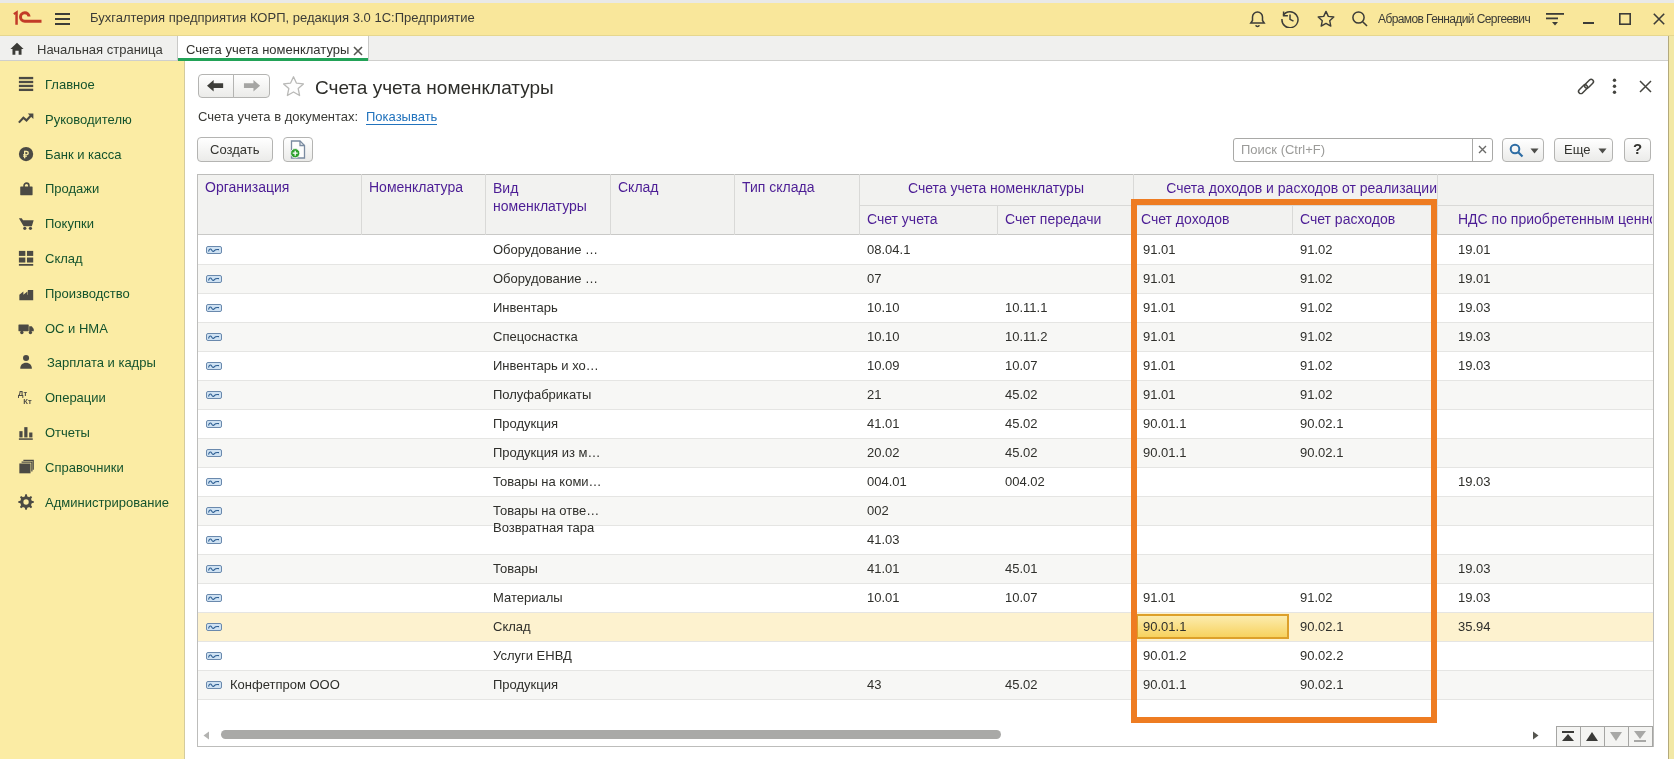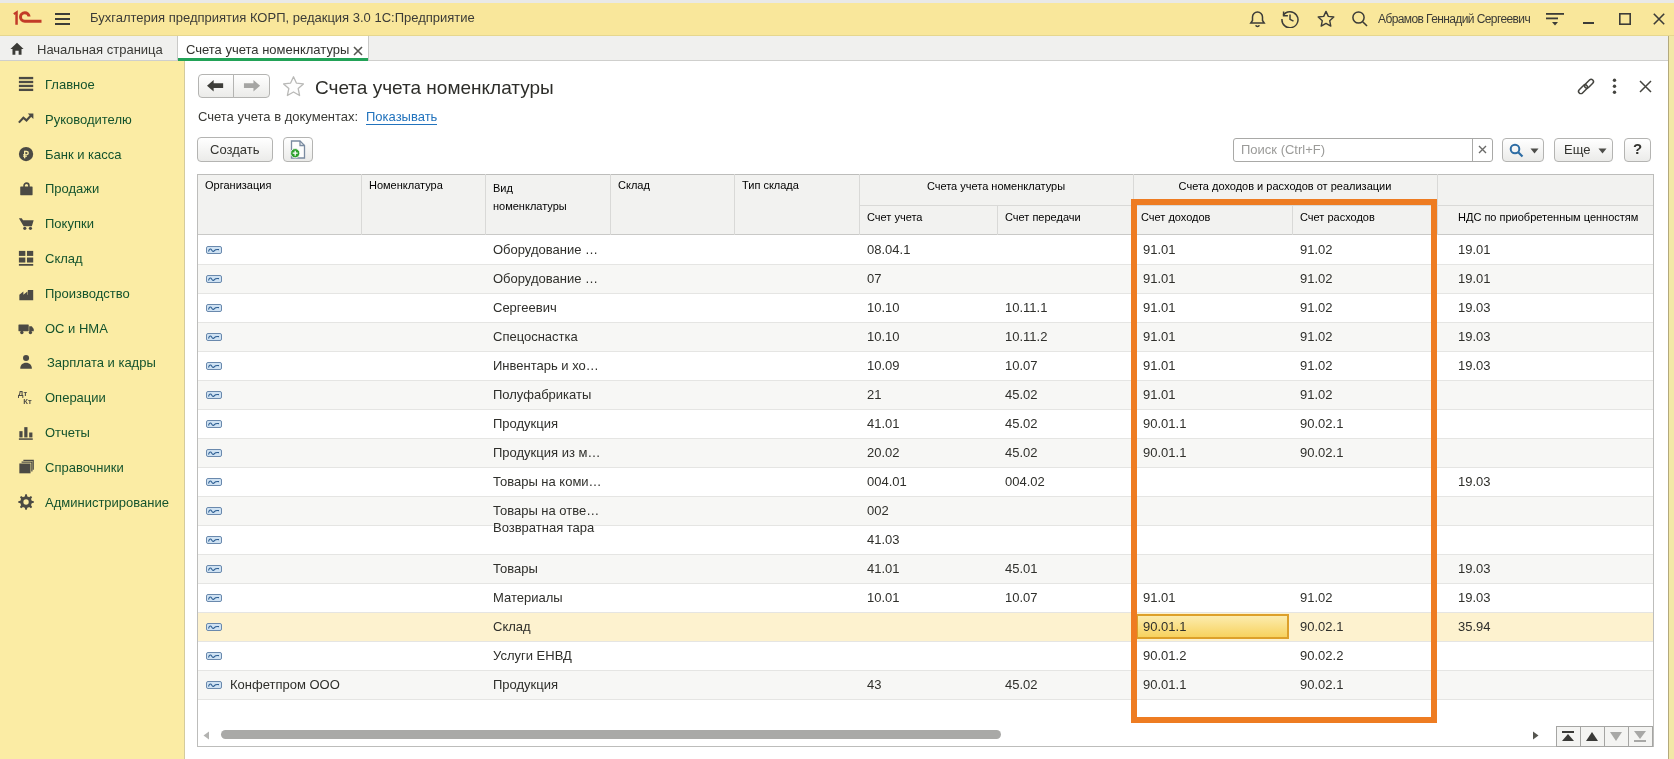--- a/index.html
+++ b/index.html
@@ -1,20 +1,20 @@
 <!DOCTYPE html>
 <html><head><meta charset="utf-8">
 <style>
 * { margin:0; padding:0; box-sizing:border-box; }
 body { font-family:"Liberation Sans", sans-serif; width:1674px; height:759px; overflow:hidden; }
 .abs { position:absolute; }
 #root { position:relative; width:1674px; height:759px; background:#fff; overflow:hidden; }
 .row { position:absolute; left:198px; width:1455px; height:29px; border-bottom:1px solid #e5e5e3; }
 .ct { position:absolute; font-size:13px; color:#2f2f2b; white-space:nowrap; }
-.ht { position:absolute; font-size:11px; color:#000000; white-space:nowrap; }
+.ht { position:absolute; font-size:14px; color:#4c1d95; white-space:nowrap; }
 .hvline { position:absolute; width:1px; background:#d9d9d7; }
 .hhline { position:absolute; height:1px; background:#d9d9d7; }
 .sbt { font-size:13px; color:#14532d; white-space:nowrap; }
 .btn { position:absolute; border:1px solid #b4b4b2; border-radius:4px; background:linear-gradient(#ffffff,#ebebe9); }
 .btxt { font-size:13px; color:#33332f; }
 </style></head>
 <body>
 <div id="root">
 
   <div class="abs" style="left:0;top:0;width:1674px;height:3px;background:#e9e9e7"></div>
@@ -228,21 +228,21 @@
 <div class="hvline" style="left:1133px;top:174px;height:61px"></div>
 <div class="hvline" style="left:1292px;top:205px;height:30px"></div>
 <div class="hvline" style="left:1437px;top:174px;height:61px"></div>
 <div class="hhline" style="left:859px;top:205px;width:794px"></div>
 <div class="ht" style="left:205px;top:179px">Организация</div>
 <div class="ht" style="left:369px;top:179px">Номенклатура</div>
 <div class="ht" style="left:493px;top:179px;width:80px;white-space:normal;line-height:18px">Вид номенклатуры</div>
 <div class="ht" style="left:618px;top:179px">Склад</div>
 <div class="ht" style="left:742px;top:179px">Тип склада</div>
 <div class="ht" style="left:859px;top:180px;width:274px;text-align:center">Счета учета номенклатуры</div>
-<div class="ht" style="left:1133px;top:180px;width:304px;text-align:center">Счета доходов и расходов от реализации</div>
+<div class="ht" style="left:1133px;top:180px;width:304px;text-align:right">Счета доходов и расходов от реализации</div>
 <div class="ht" style="left:867px;top:211px">Счет учета</div>
 <div class="ht" style="left:1005px;top:211px">Счет передачи</div>
 <div class="ht" style="left:1141px;top:211px">Счет доходов</div>
 <div class="ht" style="left:1300px;top:211px">Счет расходов</div>
 <div class="ht" style="left:1458px;top:211px;width:194px;overflow:hidden;white-space:nowrap">НДС по приобретенным ценностям</div>
 
   <div class="row" style="top:236px;background:#ffffff"></div>
 <svg class="abs" style="left:206px;top:246px" width="16" height="8" viewBox="0 0 16 8">
       <rect x="0.5" y="0.5" width="15" height="7" rx="1.5" fill="#cfe2f3" stroke="#6a89ad"></rect>
       <path d="M2.5 5.5 C3.5 2.5, 4.8 2.5, 5.8 4.2 C6.6 5.6, 7.6 5.8, 8.4 4.6 C9.2 3.5, 10.2 3.3, 13 3.6" fill="none" stroke="#2e5f93" stroke-width="1.1"></path>
@@ -260,21 +260,21 @@
 <div class="ct" style="left:493px;top:271px">Оборудование …</div>
 <div class="ct" style="left:867px;top:271px">07</div>
 <div class="ct" style="left:1143px;top:271px">91.01</div>
 <div class="ct" style="left:1300px;top:271px">91.02</div>
 <div class="ct" style="left:1458px;top:271px">19.01</div>
 <div class="row" style="top:294px;background:#ffffff"></div>
 <svg class="abs" style="left:206px;top:304px" width="16" height="8" viewBox="0 0 16 8">
       <rect x="0.5" y="0.5" width="15" height="7" rx="1.5" fill="#cfe2f3" stroke="#6a89ad"></rect>
       <path d="M2.5 5.5 C3.5 2.5, 4.8 2.5, 5.8 4.2 C6.6 5.6, 7.6 5.8, 8.4 4.6 C9.2 3.5, 10.2 3.3, 13 3.6" fill="none" stroke="#2e5f93" stroke-width="1.1"></path>
     </svg>
-<div class="ct" style="left:493px;top:300px">Сергеевич</div>
+<div class="ct" style="left:493px;top:300px">Инвентарь</div>
 <div class="ct" style="left:867px;top:300px">10.10</div>
 <div class="ct" style="left:1005px;top:300px">10.11.1</div>
 <div class="ct" style="left:1143px;top:300px">91.01</div>
 <div class="ct" style="left:1300px;top:300px">91.02</div>
 <div class="ct" style="left:1458px;top:300px">19.03</div>
 <div class="row" style="top:323px;background:#f7f7f5"></div>
 <svg class="abs" style="left:206px;top:333px" width="16" height="8" viewBox="0 0 16 8">
       <rect x="0.5" y="0.5" width="15" height="7" rx="1.5" fill="#cfe2f3" stroke="#6a89ad"></rect>
       <path d="M2.5 5.5 C3.5 2.5, 4.8 2.5, 5.8 4.2 C6.6 5.6, 7.6 5.8, 8.4 4.6 C9.2 3.5, 10.2 3.3, 13 3.6" fill="none" stroke="#2e5f93" stroke-width="1.1"></path>
     </svg>

